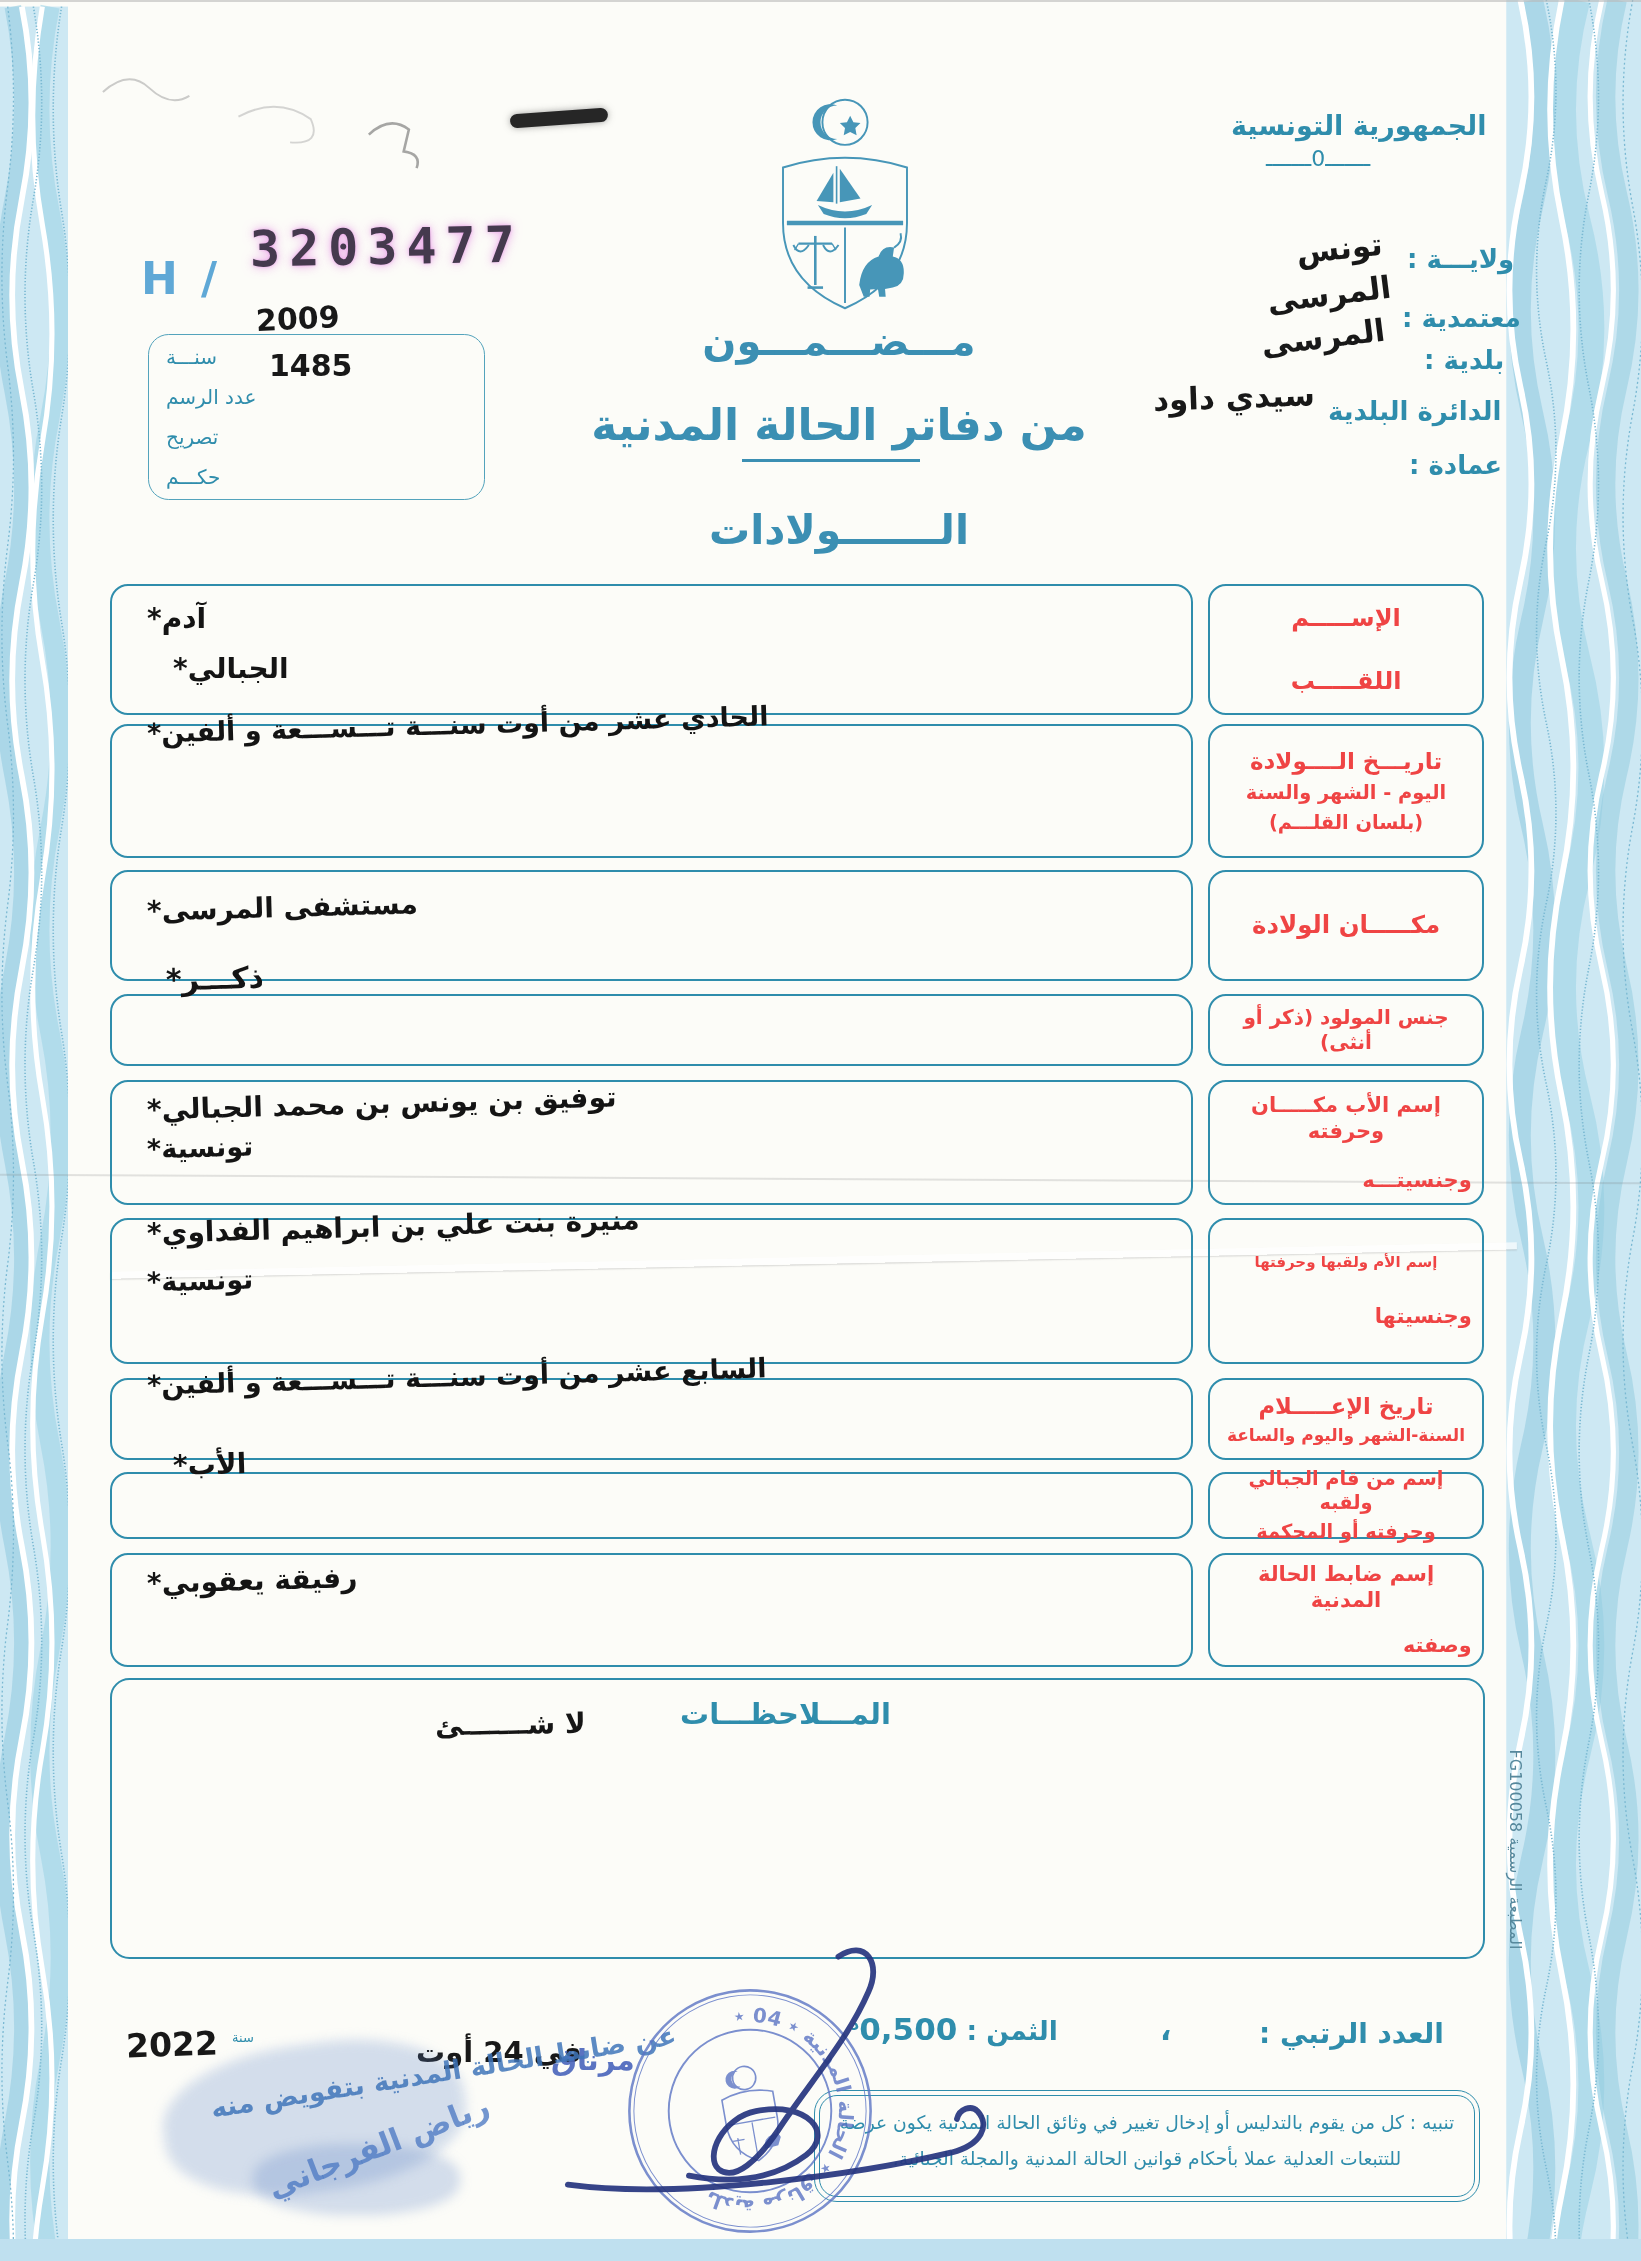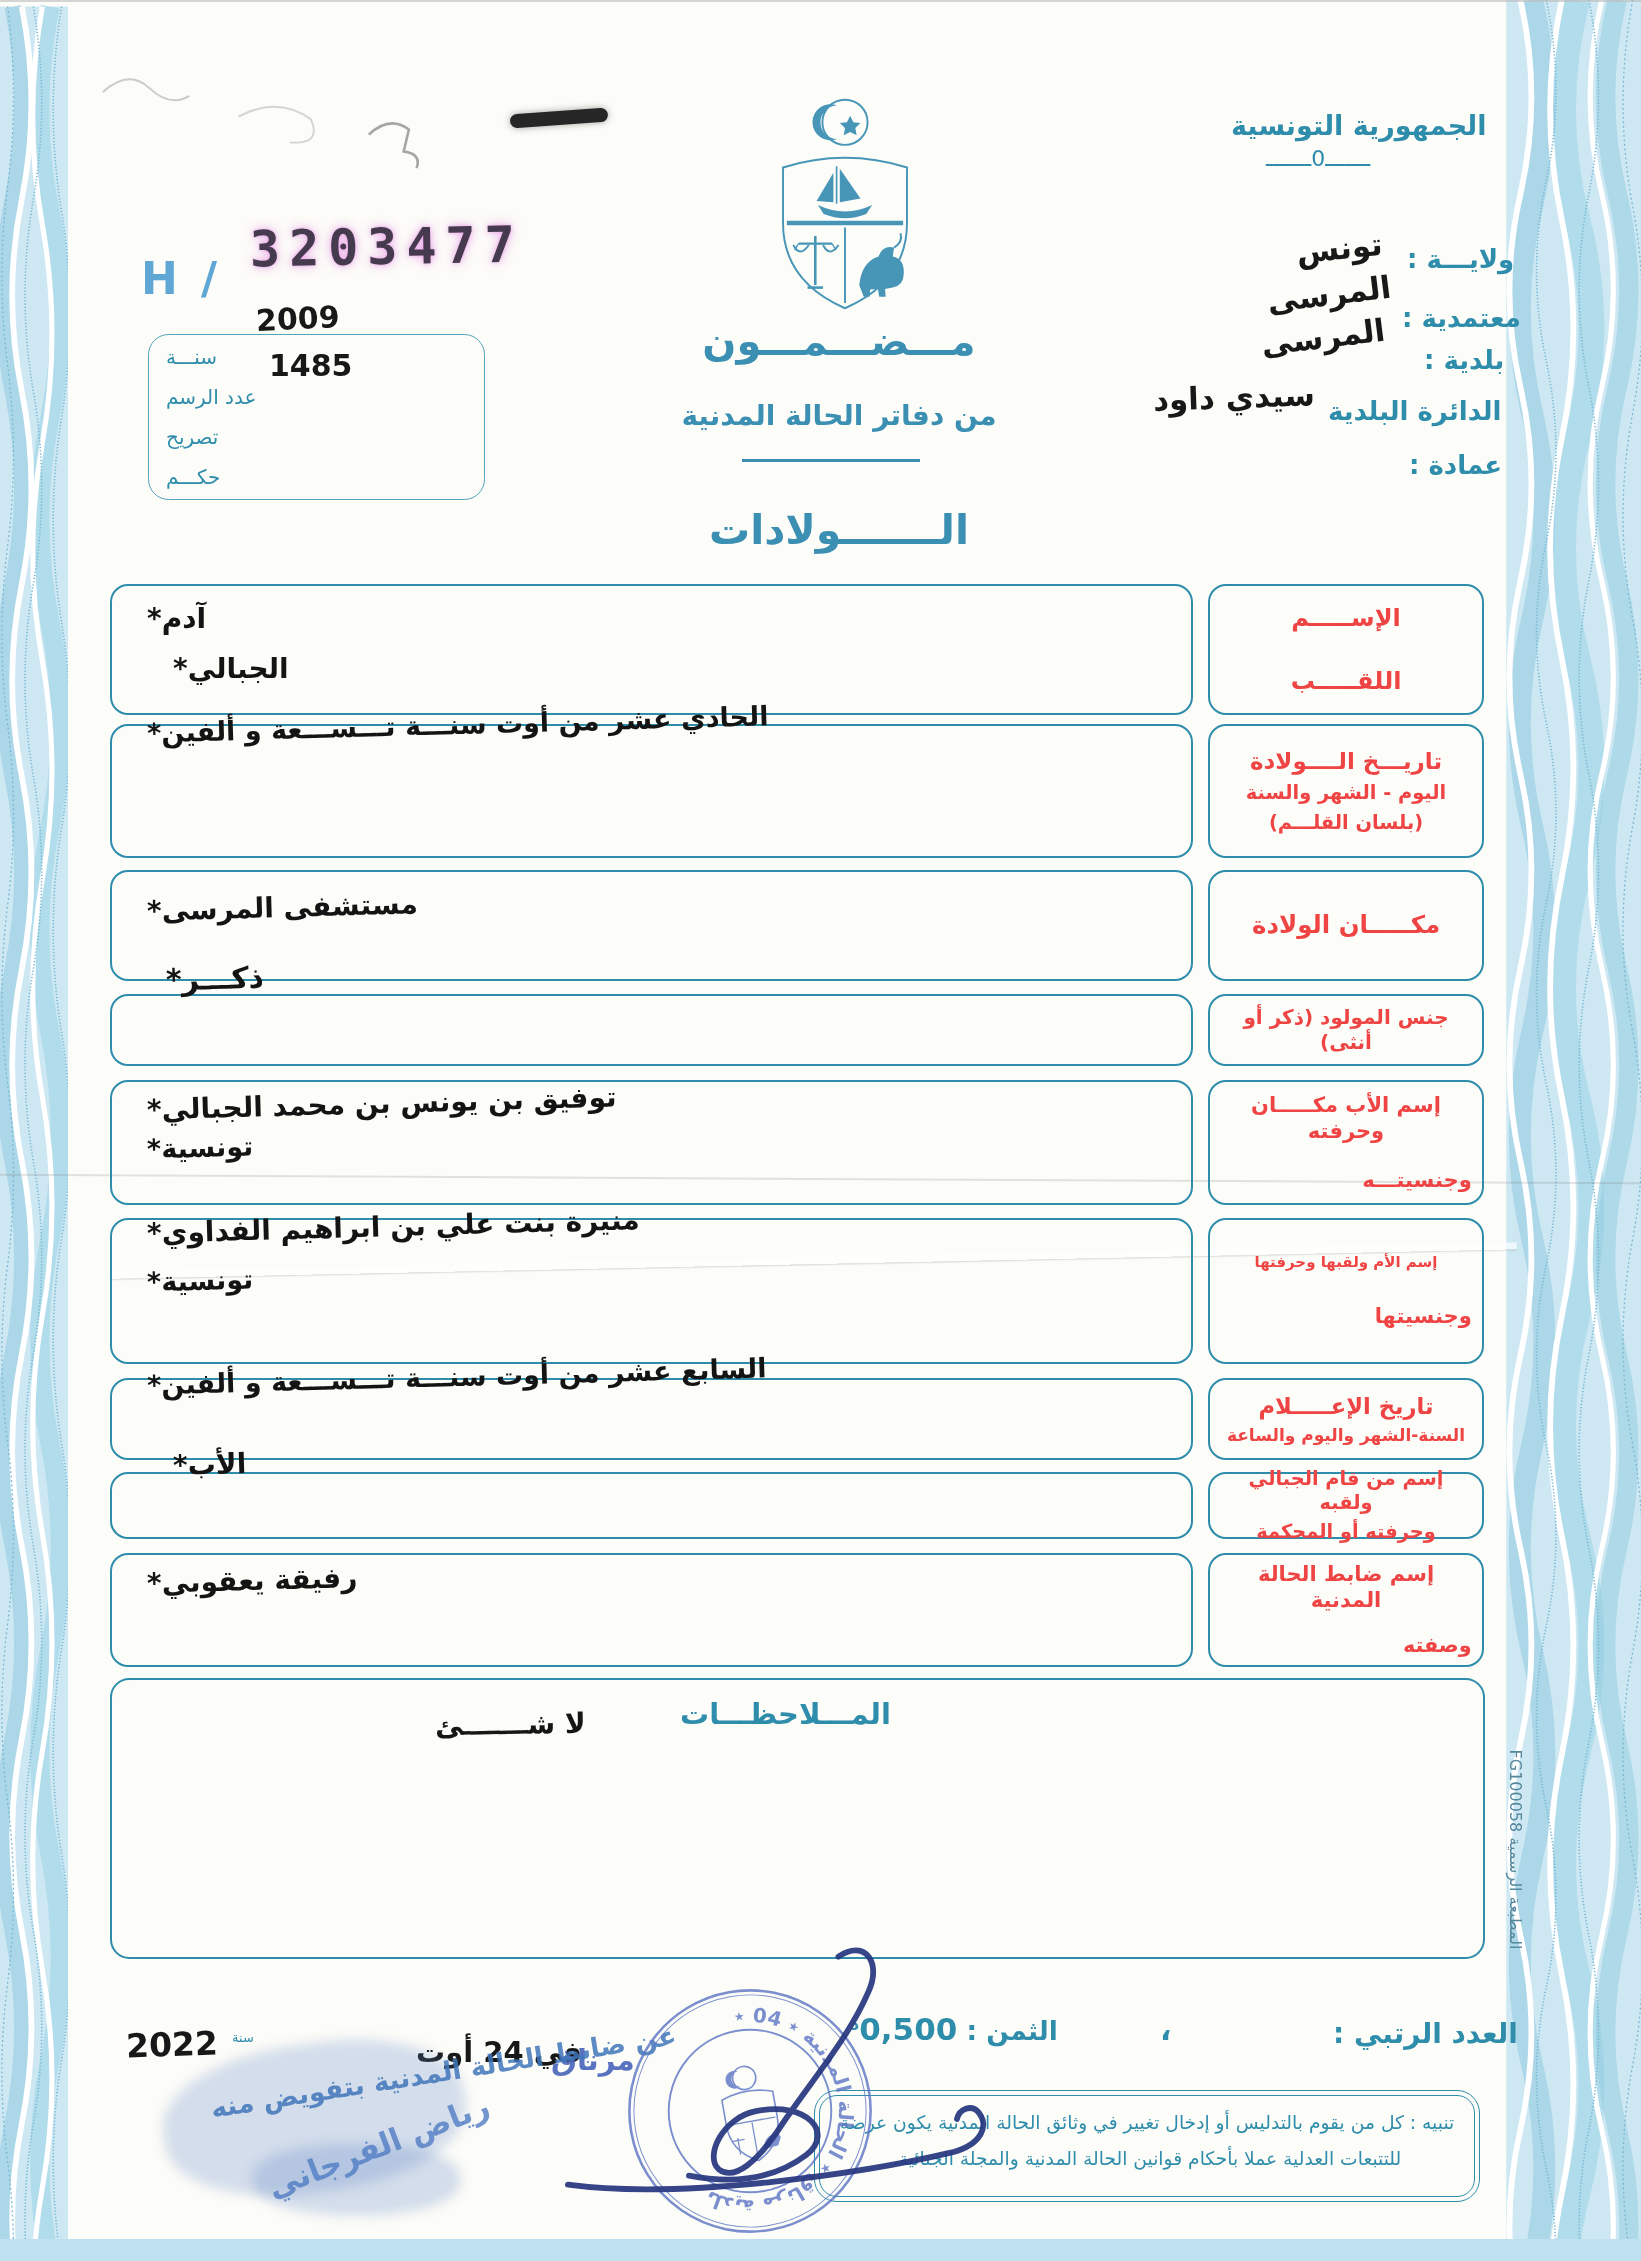--- a/index.html
+++ b/index.html
@@ -34,21 +34,21 @@
 
   
   .republic{left:1231px;top:110px;font-size:27px;font-weight:600;}
   .hdr-divider{left:1266px;top:146px;font-size:22px;letter-spacing:0;}
   .adm-label{font-size:26px;font-weight:600;}
   .adm-value{font-size:31px;}
 
   
   .title-wrap{left:555px;top:0;width:568px;text-align:center;}
   .title-1{position:absolute;left:0;top:318px;width:568px;font-size:40px;font-weight:bold;letter-spacing:5.2px;color:#3b8fb3;}
-  .title-2{position:absolute;left:0;top:399px;width:568px;font-size:28px;font-weight:bold;color:#3b8fb3;}
+  .title-2{position:absolute;left:0;top:399px;width:568px;font-size:44px;font-weight:bold;color:#3b8fb3;}
   .title-underline{position:absolute;left:187px;top:459px;width:178px;height:3.2px;background:#3b8fb3;}
   .title-3{position:absolute;left:0;top:506px;width:568px;font-size:41px;font-weight:bold;letter-spacing:2.6px;color:#3b8fb3;}
 
   
   .row{position:absolute;left:0;width:1308px;}
   .vbox{
     position:absolute;left:110px;width:1083px;height:100%;
     border:2.6px solid #2f8dac;border-radius:18px;box-sizing:border-box;
     display:flex;flex-direction:column;align-items:flex-end;
     padding:0 35px;overflow:visible;
@@ -72,21 +72,21 @@
   .remarks-title{position:absolute;left:568px;top:17px;font-size:29px;font-weight:bold;color:#2f8dac;letter-spacing:1.3px;}
   .remarks-value{position:absolute;left:323px;top:28px;font-size:28px;font-weight:bold;color:#161616;transform:rotate(-1deg);}
 
   
   .print-note{
     left:1402px;top:1840px;width:226px;font-size:16px;color:#56889c;
     transform:rotate(90deg);transform-origin:center;text-align:center;white-space:nowrap;
   }
 
   
-  .b-serial{left:1333px;top:2017px;font-size:28px;font-weight:600;}
+  .b-serial{left:1259px;top:2017px;font-size:28px;font-weight:600;}
   .b-comma{left:1160px;top:2012px;font-size:30px;font-weight:600;}
   .b-price{left:851px;top:2011px;font-size:26.5px;font-weight:600;}
   .b-price .pv{font-size:31px;font-weight:bold;}
   .b-price sup{font-size:16px;}
   .b-year{left:126px;top:2025px;font-size:33px;transform:rotate(-2deg);}
   .b-year-label{left:232px;top:2030px;font-size:13px;font-weight:400;}
   .b-date{left:416px;top:2035px;font-size:29px;}
   .b-place{left:551px;top:2043px;font-size:29px;font-weight:bold;color:#4d68bd;opacity:.92;}
   .notice-box{
     left:814px;top:2090px;width:666px;height:112px;

